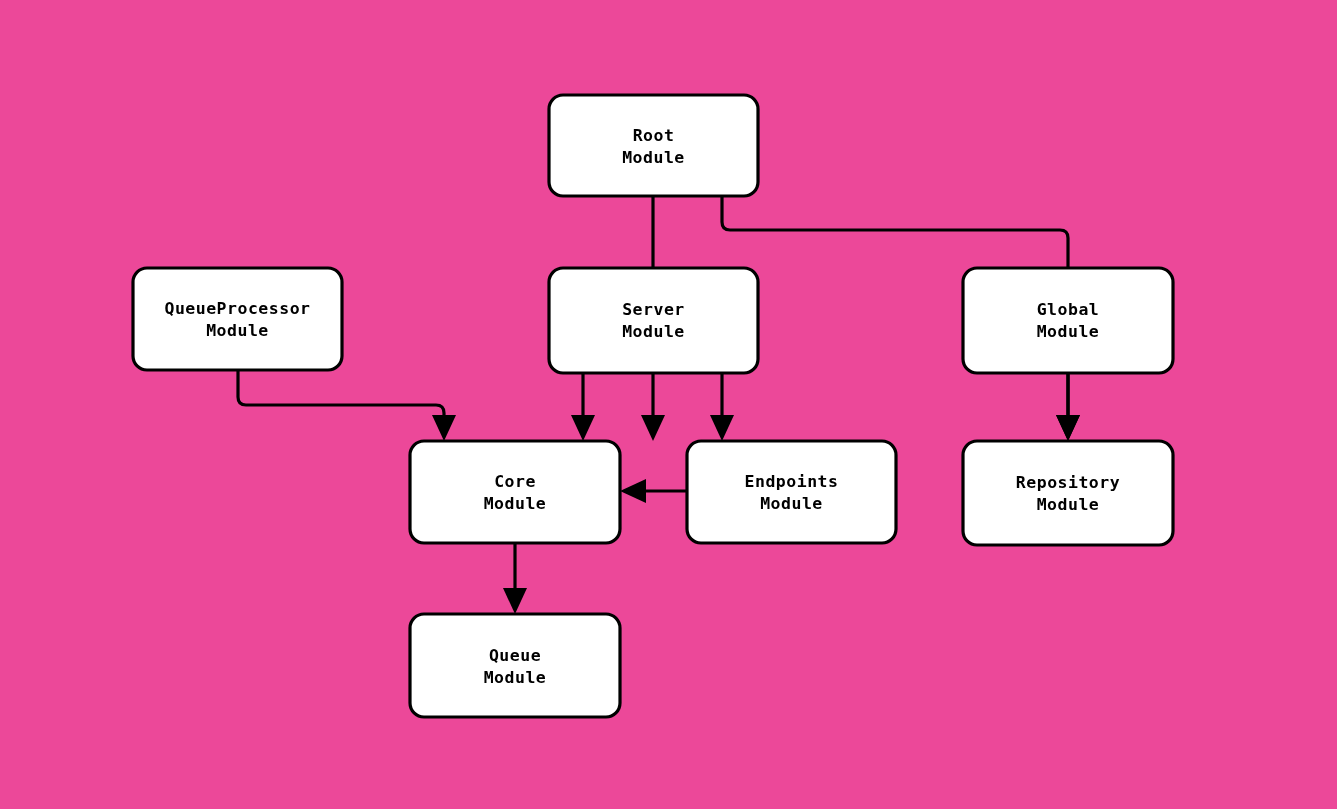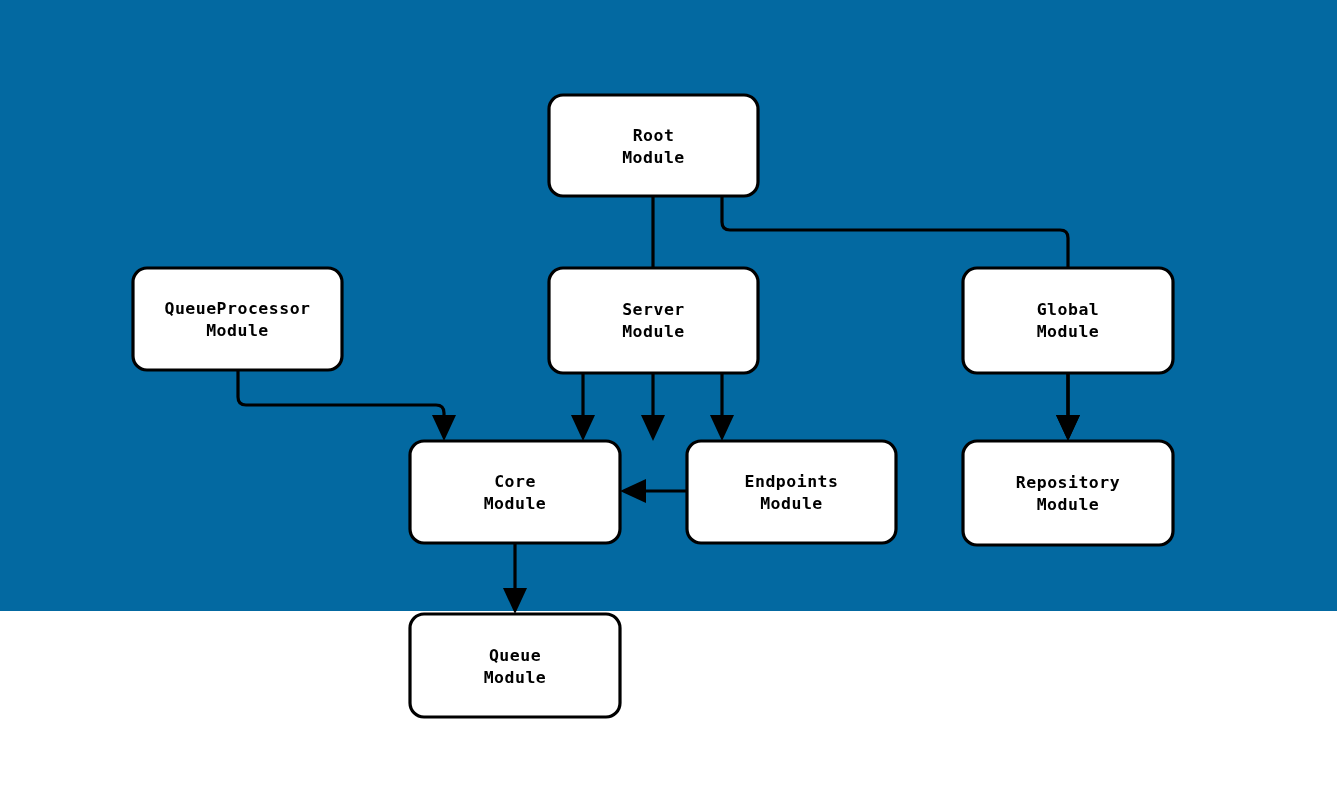--- a/index.html
+++ b/index.html
@@ -9,22 +9,22 @@
   }
   body {
     width: 1337px;
     height: 809px;
     overflow: hidden;
     font-family: "DejaVu Sans Mono", "Liberation Mono", monospace;
   }
   #diagram-root {
     position: relative;
     width: 1337px;
-    height: 611px;
-    background: #0369a1;
+    height: 809px;
+    background: #ec4899;
   }
   svg#graph {
     display: block;
     width: 1337px;
     height: 809px;
   }
   .node-rect {
     fill: #ffffff;
     stroke: #000000;
     stroke-width: 3.2;

